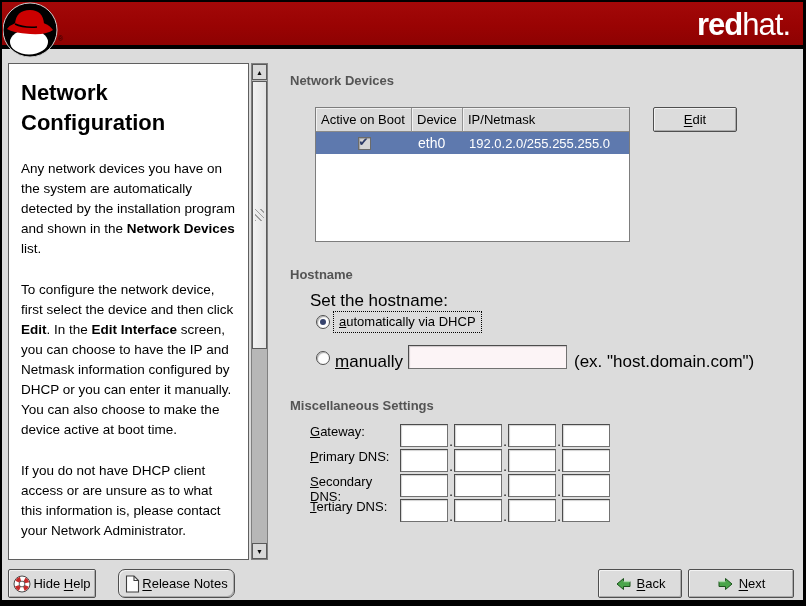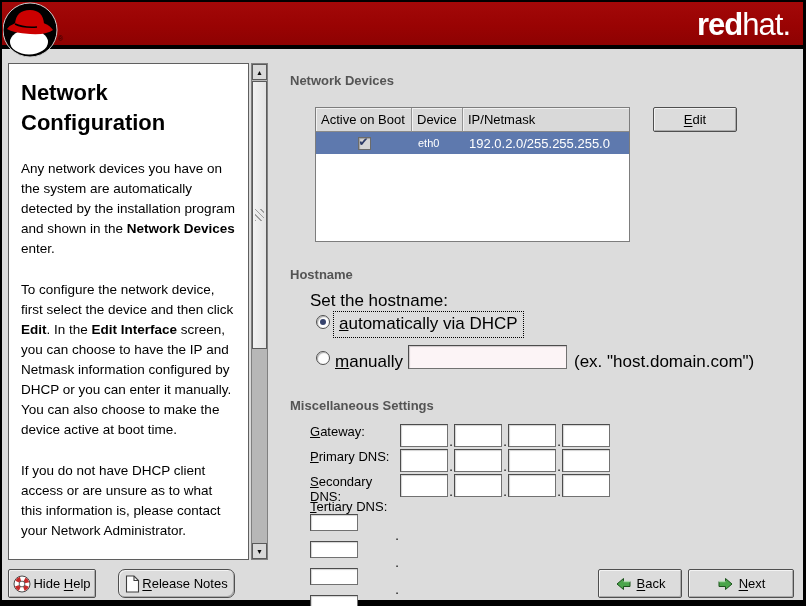--- a/index.html
+++ b/index.html
@@ -42,39 +42,39 @@
   .dev-table { position:absolute; left:315px; top:107px; width:315px; height:135px;
     background:#fff; border:1px solid #7d7d7d; }
   .dev-head { display:flex; height:24px; background:#d9d9d9;justify-content:center; }
   .dev-head .hcell { font-size:13px; color:#000; line-height:23px; padding-left:5px;
     border-right:1px solid #949494; border-bottom:1px solid #8a8a8a;
     box-shadow: inset 1px 1px 0 #f2f2f2; }
   .hcell.c1 { width:96px; } .hcell.c2 { width:51px; } .hcell.c3 { flex:1; border-right:none; }
   .dev-row { display:flex; height:22px; align-items:center; }
   .dev-row.selected { background:#5e79ae; color:#fff; }
   .cell1 { width:96px; display:flex; justify-content:center; }
-  .cell2 { width:51px; padding-left:6px; font-size:11px; }
+  .cell2 { width:51px; padding-left:6px; font-size:14px; }
   .cell3 { flex:1; padding-left:6px; font-size:13px; }
   .checkbox { width:13px; height:13px; background:#d6d6d6; border:1px solid #6b6b6b;
     box-shadow: inset 1px 1px 1px rgba(0,0,0,.25); position:relative; }
   .checkbox.checked::after { content:"✔"; position:absolute; left:0px; top:-3px;
     font-size:12px; color:#2c3a66; }
   
   .btn { position:absolute; background:#dcdcdc; border:1px solid #4f4f4f; border-radius:2px;
     box-shadow: inset 1px 1px 0 #f3f3f3, inset -1px -1px 0 #ababab;
     font-size:13px; color:#000; display:flex; align-items:center; justify-content:center;
     gap:5px; cursor:default; }
   .btn u { text-underline-offset:2px; }
   
   .radio { position:absolute; width:14px; height:14px; border-radius:50%;
     background:#fdfdfd; border:1px solid #4f4f4f; box-shadow: inset 1px 1px 1px rgba(0,0,0,.3); }
   .radio.selected::after { content:""; position:absolute; left:3px; top:3px; width:6px; height:6px;
     border-radius:50%; background:#36436d; }
   .focus-box { position:absolute; border:1px dotted #000; padding:2px 5px 3px 5px;
-    font-size:17px; color:#000; }
+    font-size:13px; color:#000; }
   .entry { border:1px solid #717171; border-top-color:#4c4c4c; border-left-color:#4c4c4c;
     background:#fff; box-shadow: inset 1px 1px 1px rgba(0,0,0,.18); font-size:13px;
     font-family:"Liberation Sans","DejaVu Sans",sans-serif; }
   .hostname-entry { position:absolute; left:408px; top:345px; width:159px; height:24px;
     background:#fcf4f6; padding:0 4px; }
   
   .misc-row { position:absolute; left:310px; display:flex; align-items:flex-start; height:23px; }
   .misc-label { width:90px; font-size:13px; color:#000; }
   .octet { width:48px; height:23px; text-align:center; padding:0 3px; }
   .octet-dot { width:6px; text-align:center; font-size:13px; color:#000;
@@ -98,21 +98,21 @@
       <path d="M4 27 Q10 19 26 19 Q44 19 50 28 Q44 33 27 32 Q10 31 4 27 Z" fill="#cc0000"></path>
       <path d="M12 22 Q13 8 27 8 Q40 8 41 22 Q34 26 27 26 Q19 26 12 22 Z" fill="#cc0000"></path>
       <path d="M12 22 Q20 26 34 25" stroke="#000" stroke-width="1.6" fill="none"></path>
     </svg>
   </div>
   <div class="reg-mark">®</div>
   <div class="wordmark"><b>red</b><span>hat</span><span>.</span></div>
 
   <div class="help-panel">
     <div class="help-title">Network Configuration</div>
-    <div class="help-p"><span>Any network devices you have on the system are automatically detected by the installation program and shown in the </span><b>Network Devices</b><span> enter.</span></div>
+    <div class="help-p"><span>Any network devices you have on the system are automatically detected by the installation program and shown in the </span><b>Network Devices</b><span> list.</span></div>
     <div class="help-p"><span>To configure the network device, first select the device and then click </span><b>Edit</b><span>. In the </span><b>Edit Interface</b><span> screen, you can choose to have the IP and Netmask information configured by DHCP or you can enter it manually. You can also choose to make the device active at boot time.</span></div>
     <div class="help-p">If you do not have DHCP client access or are unsure as to what this information is, please contact your Network Administrator.</div>
   </div>
 
   <div class="scrollbar">
     <div class="sb-btn sb-up">▲</div>
     <div class="sb-thumb">
       <div class="sb-grip"></div>
     </div>
     <div class="sb-btn sb-down">▼</div>
@@ -179,21 +179,21 @@
     <div class="misc-label"><u>S</u><span>econdary DNS:</span></div>
     <input class="entry octet" value="" style="">
     <div class="octet-dot">.</div>
     <input class="entry octet" value="" style="">
     <div class="octet-dot">.</div>
     <input class="entry octet" value="" style="">
     <div class="octet-dot">.</div>
     <input class="entry octet" value="" style="">
   </div>
 
-  <div class="misc-row" style="top:499px;flex-direction:column;">
+  <div class="misc-row" style="top:499px;">
     <div class="misc-label"><u>T</u><span>ertiary DNS:</span></div>
     <input class="entry octet" value="" style="">
     <div class="octet-dot">.</div>
     <input class="entry octet" value="" style="">
     <div class="octet-dot">.</div>
     <input class="entry octet" value="" style="">
     <div class="octet-dot">.</div>
     <input class="entry octet" value="" style="">
   </div>
 

